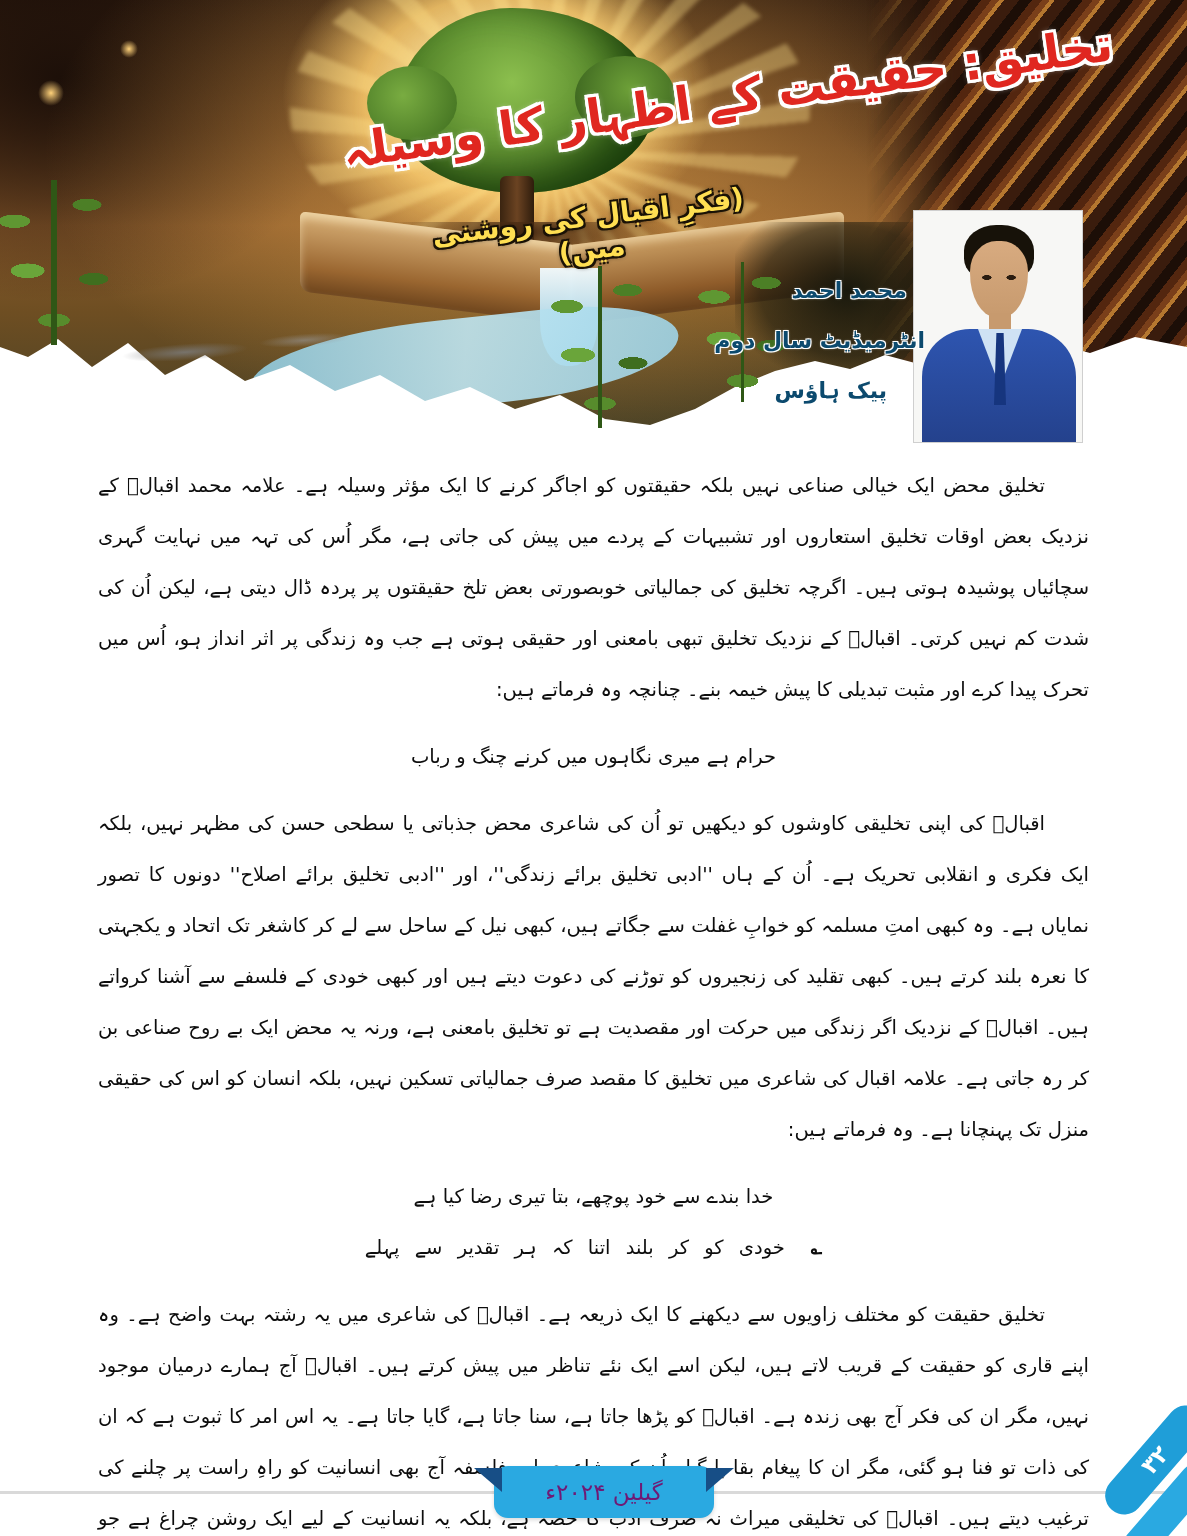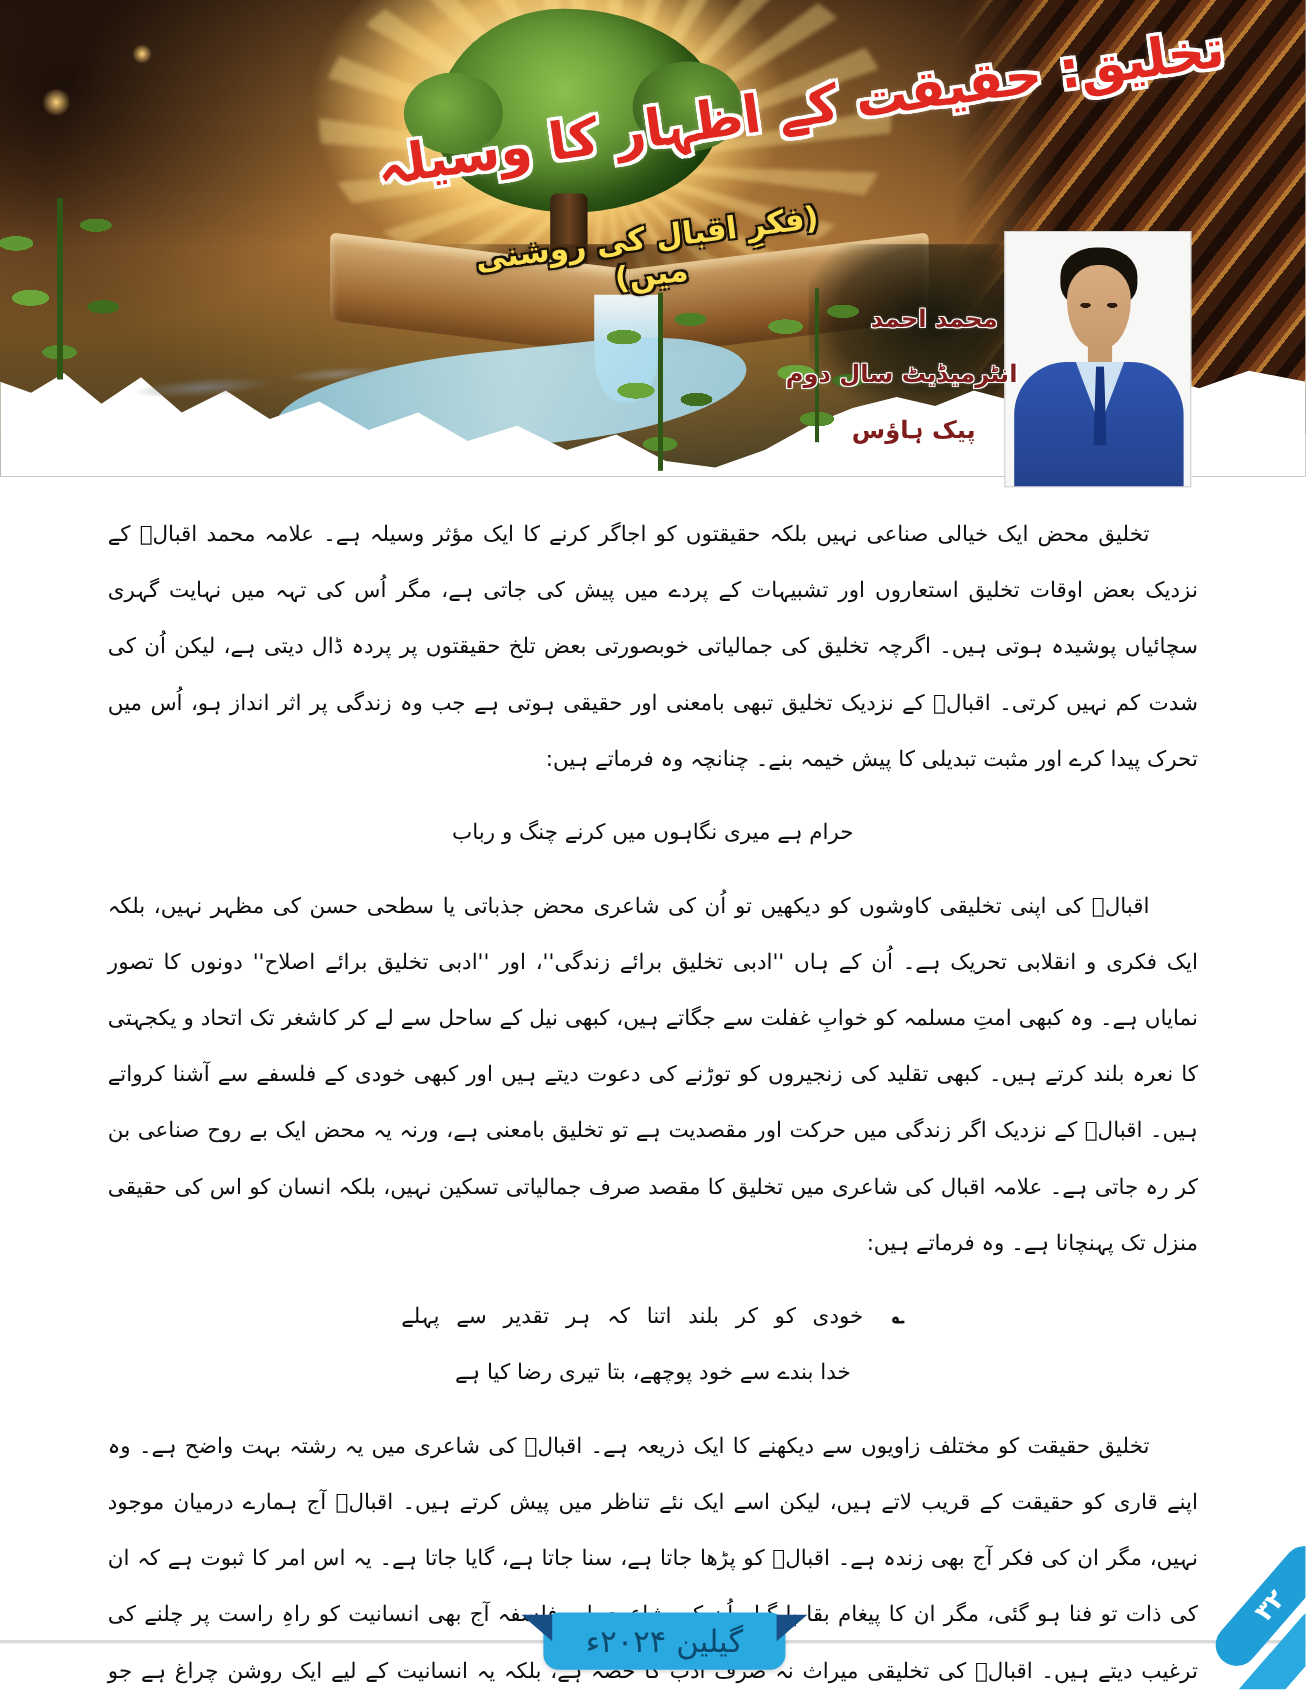--- a/index.html
+++ b/index.html
@@ -89,21 +89,21 @@
       -3px 0 0 #fff,3px 0 0 #fff,0 -3px 0 #fff,0 3px 0 #fff,0 0 7px rgba(255,255,255,.9);
   }
   .hero-subtitle{
     position:absolute;left:400px;top:200px;width:380px;z-index:10;
     transform:rotate(-7deg);text-align:center;direction:rtl;
     font-size:28px;font-weight:700;color:#ffdf52;
     text-shadow:-2px -2px 0 #1a1206,2px -2px 0 #1a1206,-2px 2px 0 #1a1206,2px 2px 0 #1a1206,0 0 5px #000;
   }
   
   .author-line{
-    position:absolute;z-index:9;direction:rtl;color:#7f1d1d;font-weight:700;font-size:22px;white-space:nowrap;
+    position:absolute;z-index:9;direction:rtl;color:#0c4a6e;font-weight:700;font-size:22px;white-space:nowrap;
     text-shadow:-1px -1px 0 #fff,1px -1px 0 #fff,-1px 1px 0 #fff,1px 1px 0 #fff,0 0 3px rgba(255,255,255,.8);
   }
   .author-name{top:278px;right:280px;}
   .author-class{top:328px;right:262px;}
   .author-house{top:378px;right:300px;margin-left:40px;}
   
   .photo{position:absolute;left:913px;top:210px;width:170px;height:233px;z-index:8;
     background:#f7f7f5;border:1px solid #cfcfcf;overflow:hidden;box-sizing:border-box;}
   .photo .hair{position:absolute;left:50px;top:14px;width:70px;height:56px;background:#171209;border-radius:46% 46% 40% 40%;}
   .photo .face{position:absolute;left:56px;top:30px;width:58px;height:76px;
@@ -132,21 +132,21 @@
   .verse-marker{margin-left:26px;font-weight:700;}
   
   .rule{position:absolute;top:1491px;left:0;width:1187px;height:3px;background:#d9d9d9;z-index:1;}
   .banner{position:absolute;top:1466px;left:494px;width:220px;height:52px;z-index:5;
     background:#2aa9e1;border-radius:14px;display:flex;align-items:center;justify-content:center;
     box-shadow:0 2px 4px rgba(0,0,0,.15);}
   .banner::before{content:"";position:absolute;top:2px;left:-20px;width:0;height:0;z-index:-1;
     border-top:24px solid #174e86;border-left:28px solid transparent;}
   .banner::after{content:"";position:absolute;top:2px;right:-20px;width:0;height:0;z-index:-1;
     border-top:24px solid #174e86;border-right:28px solid transparent;}
-  .banner-text{color:#0c4a6e;font-size:28px;direction:rtl;white-space:nowrap;}
+  .banner-text{color:#701a75;font-size:23px;direction:rtl;white-space:nowrap;}
   .page-tab{position:absolute;top:1441px;right:-34px;width:132px;height:38px;z-index:6;
     background:#1f9ed8;border-radius:19px;transform:rotate(-49deg);
     display:flex;align-items:center;justify-content:center;color:#fff;font-size:23px;font-weight:700;}
   .page-tab2{position:absolute;top:1496px;right:-40px;width:118px;height:32px;z-index:4;
     background:#2aa9e1;border-radius:16px;transform:rotate(-49deg);}
 </style>
 </head>
 <body>
 
 <div class="page">
@@ -196,22 +196,22 @@
     <div class="tie"></div>
   </div>
 
   <div class="article">
     <p class="body-para">تخلیق محض ایک خیالی صناعی نہیں بلکہ حقیقتوں کو اجاگر کرنے کا ایک مؤثر وسیلہ ہے۔ علامہ محمد اقبالؒ کے نزدیک بعض اوقات تخلیق استعاروں اور تشبیہات کے پردے میں پیش کی جاتی ہے، مگر اُس کی تہہ میں نہایت گہری سچائیاں پوشیدہ ہوتی ہیں۔ اگرچہ تخلیق کی جمالیاتی خوبصورتی بعض تلخ حقیقتوں پر پردہ ڈال دیتی ہے، لیکن اُن کی شدت کم نہیں کرتی۔ اقبالؒ کے نزدیک تخلیق تبھی بامعنی اور حقیقی ہوتی ہے جب وہ زندگی پر اثر انداز ہو، اُس میں تحرک پیدا کرے اور مثبت تبدیلی کا پیش خیمہ بنے۔ چنانچہ وہ فرماتے ہیں:</p>
     <div class="poem">
       <span class="poem-line">حرام ہے میری نگاہوں میں کرنے چنگ و رباب</span>
     </div>
     <p class="body-para">اقبالؒ کی اپنی تخلیقی کاوشوں کو دیکھیں تو اُن کی شاعری محض جذباتی یا سطحی حسن کی مظہر نہیں، بلکہ ایک فکری و انقلابی تحریک ہے۔ اُن کے ہاں ''ادبی تخلیق برائے زندگی''، اور ''ادبی تخلیق برائے اصلاح'' دونوں کا تصور نمایاں ہے۔ وہ کبھی امتِ مسلمہ کو خوابِ غفلت سے جگاتے ہیں، کبھی نیل کے ساحل سے لے کر کاشغر تک اتحاد و یکجہتی کا نعرہ بلند کرتے ہیں۔ کبھی تقلید کی زنجیروں کو توڑنے کی دعوت دیتے ہیں اور کبھی خودی کے فلسفے سے آشنا کرواتے ہیں۔ اقبالؒ کے نزدیک اگر زندگی میں حرکت اور مقصدیت ہے تو تخلیق بامعنی ہے، ورنہ یہ محض ایک بے روح صناعی بن کر رہ جاتی ہے۔ علامہ اقبال کی شاعری میں تخلیق کا مقصد صرف جمالیاتی تسکین نہیں، بلکہ انسان کو اس کی حقیقی منزل تک پہنچانا ہے۔ وہ فرماتے ہیں:</p>
     <div class="poem">
+      <span class="poem-line">خدا بندے سے خود پوچھے، بتا تیری رضا کیا ہے</span>
       <span class="poem-line first"><span class="verse-marker">؎</span><span>خودی کو کر بلند اتنا کہ ہر تقدیر سے پہلے</span></span>
-      <span class="poem-line">خدا بندے سے خود پوچھے، بتا تیری رضا کیا ہے</span>
     </div>
     <p class="body-para">تخلیق حقیقت کو مختلف زاویوں سے دیکھنے کا ایک ذریعہ ہے۔ اقبالؒ کی شاعری میں یہ رشتہ بہت واضح ہے۔ وہ اپنے قاری کو حقیقت کے قریب لاتے ہیں، لیکن اسے ایک نئے تناظر میں پیش کرتے ہیں۔ اقبالؒ آج ہمارے درمیان موجود نہیں، مگر ان کی فکر آج بھی زندہ ہے۔ اقبالؒ کو پڑھا جاتا ہے، سنا جاتا ہے، گایا جاتا ہے۔ یہ اس امر کا ثبوت ہے کہ ان کی ذات تو فنا ہو گئی، مگر ان کا پیغام بقا پا گیا۔ اُن کی شاعری اور فلسفہ آج بھی انسانیت کو راہِ راست پر چلنے کی ترغیب دیتے ہیں۔ اقبالؒ کی تخلیقی میراث نہ صرف ادب کا حصہ ہے، بلکہ یہ انسانیت کے لیے ایک روشن چراغ ہے جو ہمیشہ جلتا رہے گا۔</p>
     <p class="body-para">بلاشبہ علامہ اقبالؒ کی تخلیقات نہ صرف جمالیاتی حسن کی حامل ہیں، بلکہ وہ حقیقت کو نئے انداز میں پیش کرتی ہیں۔ اُن کی شاعری میں زندگی کا مقصد، انسان کی ترقی اور خودی کا فلسفہ نمایاں ہے۔ اقبالؒ کے نزدیک تخلیق کا مقصد صرف تفریح نہیں، بلکہ انسان کو اس کی حقیقی منزل تک پہنچانا ہے۔ یہی وجہ ہے کہ ان کی شاعری آج بھی زندہ ہے اور انسانیت کو راہنمائی فراہم کرتی ہے۔</p>
   </div>
 
   <div class="rule"></div>
   <div class="banner">
     <span class="banner-text">گیلین ۲۰۲۴ء</span>
   </div>
   <div class="page-tab">۳۲</div>

